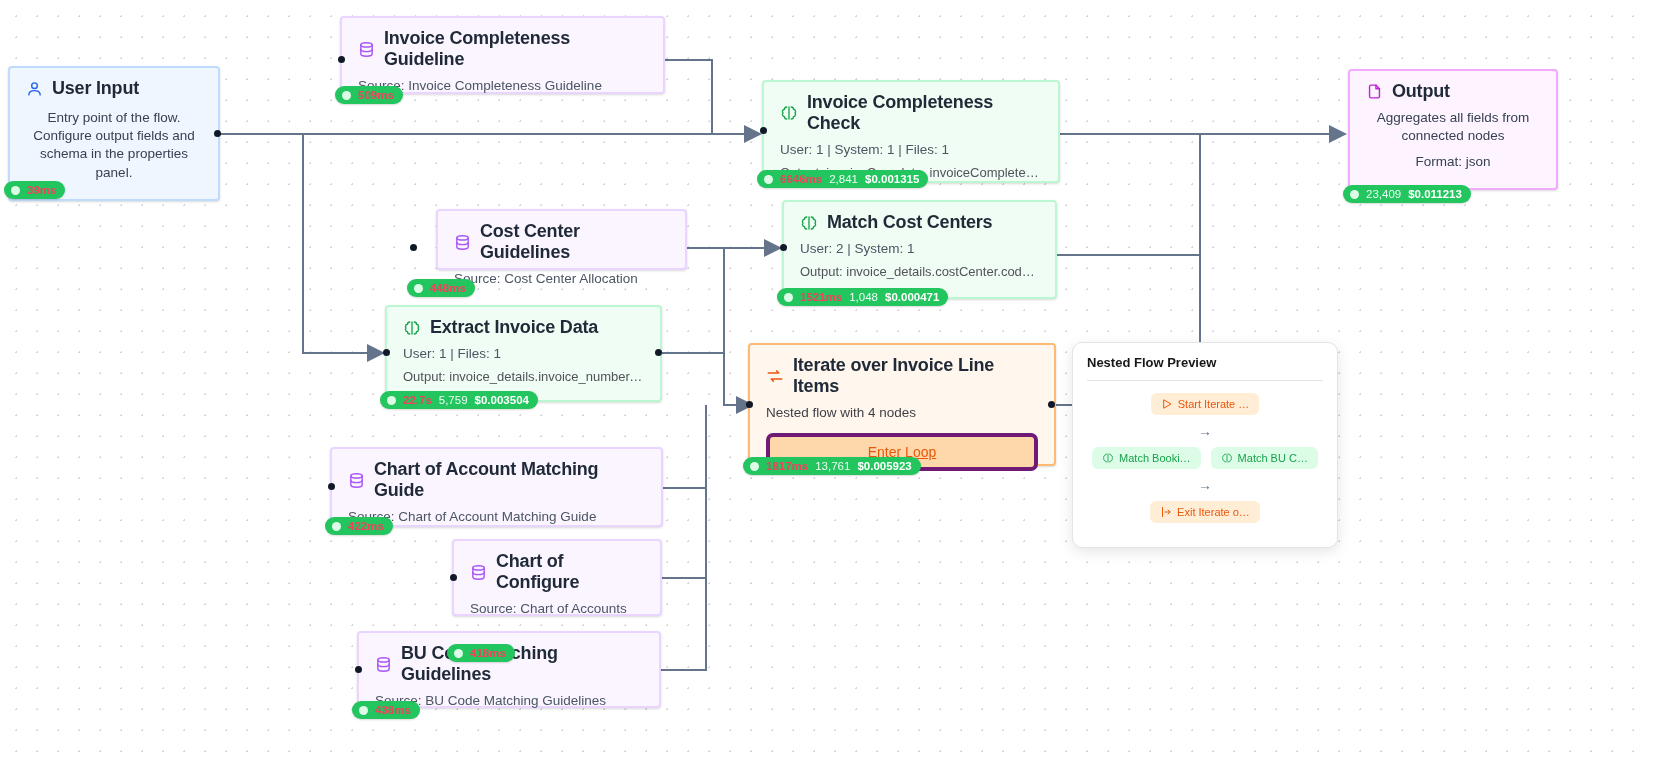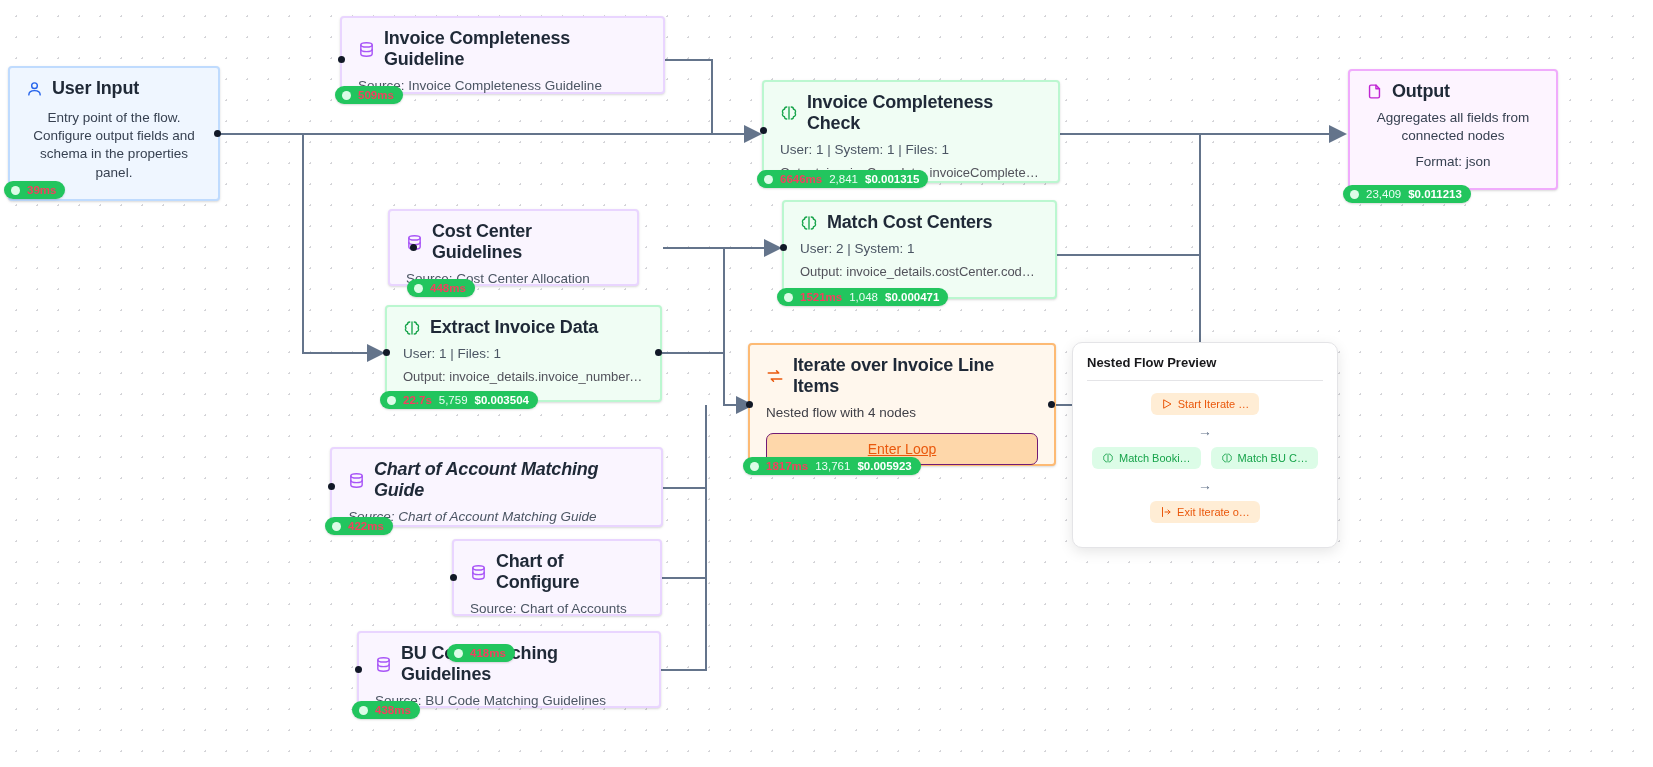--- a/index.html
+++ b/index.html
@@ -75,21 +75,21 @@
 
   .port {
     position: absolute;
     width: 7px; height: 7px; border-radius: 50%;
     background: #111827;
     z-index: 6;
   }
 
   .enter-loop {
     margin-top: 11px;
-    border: 1px solid #701a75;
+    border: 4px solid #701a75;
     background: #fed7aa;
     color: #ea580c;
     font-size: 14px;
     border-radius: 7px;
     text-align: center;
     padding: 7px 0;
     cursor: pointer;
     text-decoration: underline;
   }
 
@@ -210,21 +210,21 @@
     <div class="node-sub small" style="margin-top:5px;">Output: invoiceComplete, invoiceCompleteReason</div>
   </div>
   <div class="port" style="left:760px; top:127px;"></div>
   <div class="badge" style="left:757px; top:170px;">
     <span class="dot"></span>
     <span class="ms">6646ms</span>
     <span class="tok">2,841</span>
     <span class="cost">$0.001315</span>
   </div>
 
-  <div class="node n-source" style="left:388px; top:209px; width:251px; height:77px;">
+  <div class="node n-source" style="left:436px; top:209px; width:251px; height:61px;">
     <div class="node-title">
       <span class="ico">
         <svg width="17" height="17" viewBox="0 0 24 24" fill="none" stroke="#a855f7" stroke-width="2" stroke-linecap="round" stroke-linejoin="round">
             <ellipse cx="12" cy="5.5" rx="8" ry="3"></ellipse>
             <path d="M4 5.5v13c0 1.7 3.6 3 8 3s8-1.3 8-3v-13"></path>
             <path d="M4 12c0 1.7 3.6 3 8 3s8-1.3 8-3"></path>
           </svg>
       </span>
       <span>Cost Center Guidelines</span>
     </div>
@@ -274,21 +274,21 @@
   </div>
   <div class="port" style="left:383px; top:349px;"></div>
   <div class="port" style="left:655px; top:349px;"></div>
   <div class="badge" style="left:380px; top:391px;">
     <span class="dot"></span>
     <span class="ms">22.7s</span>
     <span class="tok">5,759</span>
     <span class="cost">$0.003504</span>
   </div>
 
-  <div class="node n-source" style="left:330px; top:447px; width:333px; height:80px;font-style:italic;">
+  <div class="node n-source" style="left:330px; top:447px; width:333px; height:80px;">
     <div class="node-title">
       <span class="ico">
         <svg width="17" height="17" viewBox="0 0 24 24" fill="none" stroke="#a855f7" stroke-width="2" stroke-linecap="round" stroke-linejoin="round">
             <ellipse cx="12" cy="5.5" rx="8" ry="3"></ellipse>
             <path d="M4 5.5v13c0 1.7 3.6 3 8 3s8-1.3 8-3v-13"></path>
             <path d="M4 12c0 1.7 3.6 3 8 3s8-1.3 8-3"></path>
           </svg>
       </span>
       <span>Chart of Account Matching Guide</span>
     </div>

